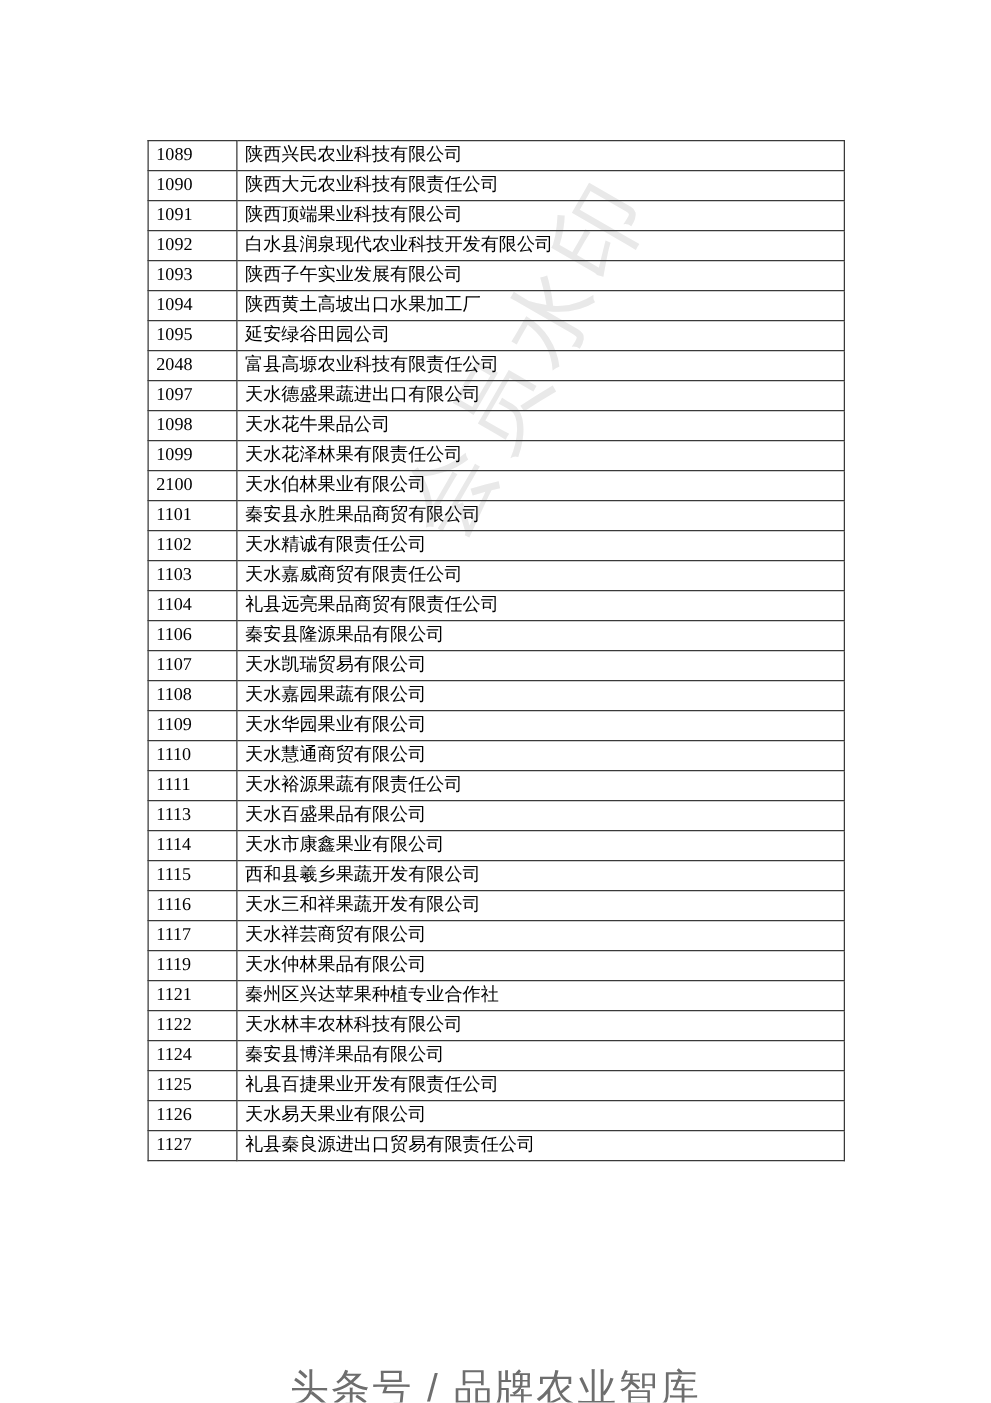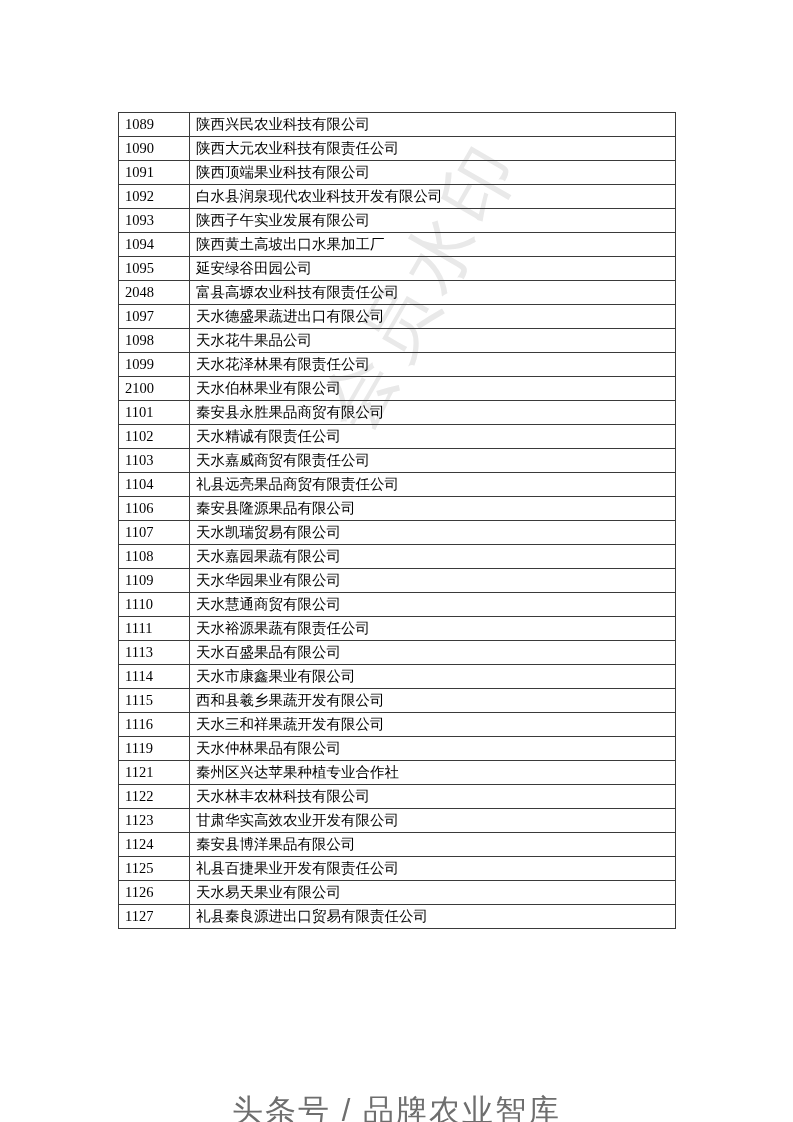--- a/index.html
+++ b/index.html
@@ -184,34 +184,34 @@
           </tr>
           <tr>
             <td class="num">1115</td>
             <td class="name">西和县羲乡果蔬开发有限公司</td>
           </tr>
           <tr>
             <td class="num">1116</td>
             <td class="name">天水三和祥果蔬开发有限公司</td>
           </tr>
           <tr>
+            <td class="num">1117</td>
+            <td class="name">天水祥芸商贸有限公司</td>
+          </tr>
+          <tr>
             <td class="num">1119</td>
             <td class="name">天水仲林果品有限公司</td>
           </tr>
           <tr>
             <td class="num">1121</td>
             <td class="name">秦州区兴达苹果种植专业合作社</td>
           </tr>
           <tr>
             <td class="num">1122</td>
             <td class="name">天水林丰农林科技有限公司</td>
-          </tr>
-          <tr>
-            <td class="num">1123</td>
-            <td class="name">甘肃华实高效农业开发有限公司</td>
           </tr>
           <tr>
             <td class="num">1124</td>
             <td class="name">秦安县博洋果品有限公司</td>
           </tr>
           <tr>
             <td class="num">1125</td>
             <td class="name">礼县百捷果业开发有限责任公司</td>
           </tr>
           <tr>

